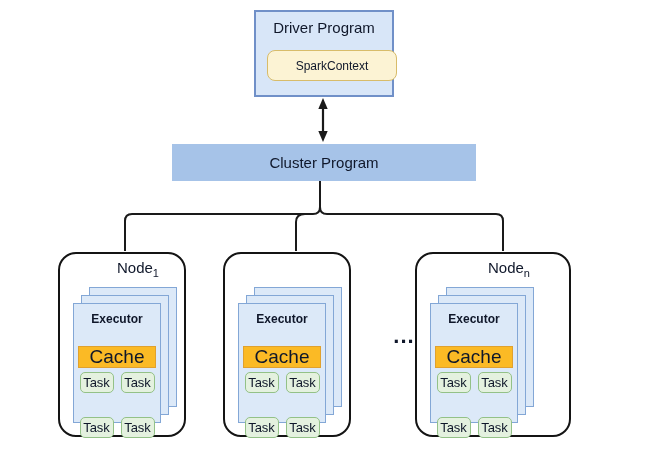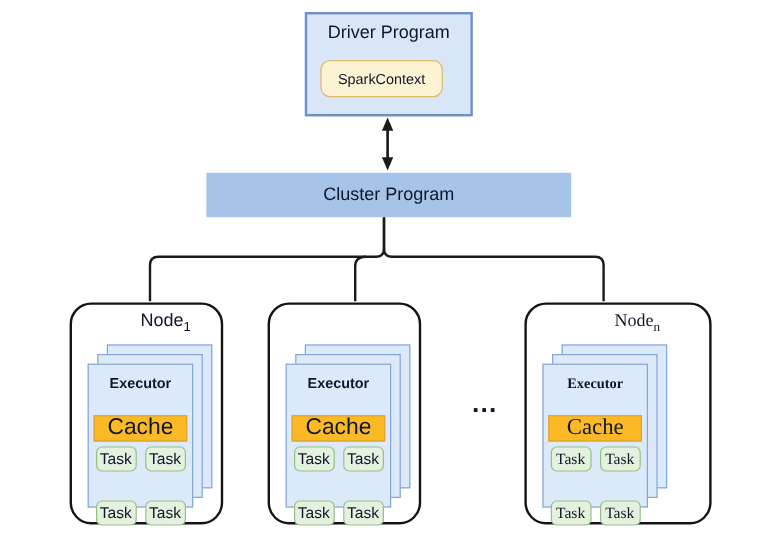--- a/index.html
+++ b/index.html
@@ -9,40 +9,40 @@
   }
   svg.wires{position:absolute;left:0;top:0;width:650px;height:458px;pointer-events:none;}
 
   
   .driver{
     position:absolute;left:254px;top:10px;width:140px;height:87px;box-sizing:border-box;
     background:var(--driver-fill);border:2px solid var(--driver-border);
   }
   .driver-title{margin-top:7px;text-align:center;font-size:15px;line-height:18px;}
   .spark-context{
-    position:absolute;left:11px;top:38px;width:102px;height:31px;box-sizing:border-box;
+    position:absolute;left:11px;top:38px;width:130px;height:31px;box-sizing:border-box;
     background:var(--spark-fill);border:1.5px solid var(--spark-border);border-radius:8px;
     font-size:12px;display:flex;align-items:center;justify-content:center;
   }
 
   
   .cluster{
     position:absolute;left:172px;top:144px;width:304px;height:37px;box-sizing:border-box;
     background:var(--cluster-fill);
     font-size:15px;display:flex;align-items:center;justify-content:center;
   }
 
   
   .node{
     position:absolute;top:252px;height:185px;box-sizing:border-box;
     background:#ffffff;border:2.5px solid var(--node-border);border-radius:18px;padding-left:32px;
   }
   .node-1{left:58px;width:128px;}
   .node-2{left:223px;width:128px;}
-  .node-n{left:437px;width:156px;font-family:Liberation Serif, serif;}
+  .node-n{left:415px;width:156px;}
   .node-label{margin-top:5px;text-align:center;font-size:15px;line-height:18px;}
   .node-label sub{font-size:11px;line-height:0;}
 
   .exec-stack{position:absolute;left:13px;top:33px;width:104px;height:137px;}
   .exec-layer,.exec{
     position:absolute;width:88px;height:120px;box-sizing:border-box;
     background:var(--executor-fill);border:1.5px solid var(--executor-border);
   }
   .layer-back{left:16px;top:0;}
   .layer-mid{left:8px;top:8px;}

